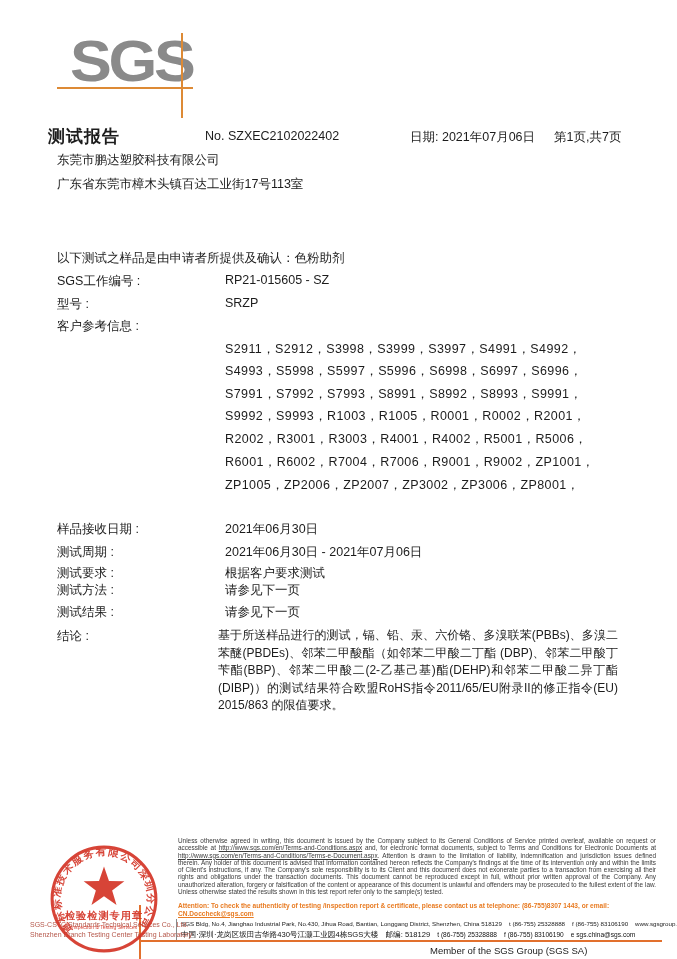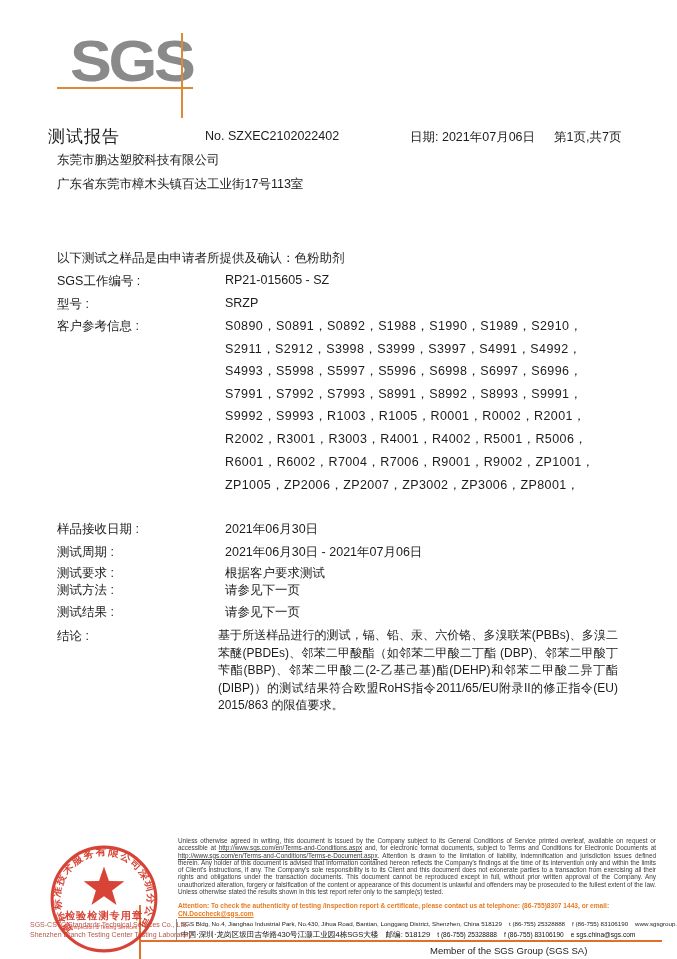--- a/index.html
+++ b/index.html
@@ -6,21 +6,21 @@
   html,body { background:#ffffff; }
   body { font-family:"Liberation Sans", sans-serif; }
   .page { position:relative; width:677px; height:959px; background:#ffffff; overflow:hidden; color:#1c1c1c;padding-left:32px; }
 
   
   .logo { position:absolute; left:70px; top:28px; font-size:56px; font-weight:900;
           color:#8a8a8a; letter-spacing:-3px; transform:scale(1.12,1.02); transform-origin:left top; }
   .logo-hline { position:absolute; left:57px; top:87px; width:136px; height:2px; background:#dd8a35; }
   .logo-vline { position:absolute; left:181px; top:33px; width:2px; height:85px; background:#dd8a35; }
 
-  .doc-title { position:absolute; left:48px; top:125px; font-size:17px; font-weight:normal; letter-spacing:1px; }
+  .doc-title { position:absolute; left:48px; top:125px; font-size:17px; font-weight:bold; letter-spacing:1px; }
   .doc-no   { position:absolute; left:205px; top:129px; font-size:12.5px;text-align:center; }
   .doc-date { position:absolute; left:410px; top:129px; font-size:12.5px; }
   .doc-page { position:absolute; left:554px; top:129px; font-size:12.5px; }
 
   
   .bodytext { position:absolute; left:57px; font-size:12.5px; }
   .lbl { position:absolute; left:57px; font-size:12.5px; white-space:nowrap; }
   .val { position:absolute; left:225px; font-size:12.5px; white-space:nowrap; }
   .code { letter-spacing:.4px; }
   .para { position:absolute; left:218px; width:400px; font-size:12px; line-height:17.6px;
@@ -68,21 +68,20 @@
 
   <div class="bodytext" style="top:250px">以下测试之样品是由申请者所提供及确认：色粉助剂</div>
 
   <div class="lbl" style="top:273px">SGS工作编号 :</div>
   <div class="val" style="top:273px">RP21-015605 - SZ</div>
 
   <div class="lbl" style="top:296px">型号 :</div>
   <div class="val" style="top:296px">SRZP</div>
 
   <div class="lbl" style="top:318px">客户参考信息 :</div>
-  <div class="val code" style="top:318px">S0890，S0891，S0892，S1988，S1990，S1989，S2910，</div>
   <div class="val code" style="top:341px">S2911，S2912，S3998，S3999，S3997，S4991，S4992，</div>
   <div class="val code" style="top:363px">S4993，S5998，S5997，S5996，S6998，S6997，S6996，</div>
   <div class="val code" style="top:386px">S7991，S7992，S7993，S8991，S8992，S8993，S9991，</div>
   <div class="val code" style="top:408px">S9992，S9993，R1003，R1005，R0001，R0002，R2001，</div>
   <div class="val code" style="top:431px">R2002，R3001，R3003，R4001，R4002，R5001，R5006，</div>
   <div class="val code" style="top:454px">R6001，R6002，R7004，R7006，R9001，R9002，ZP1001，</div>
   <div class="val code" style="top:477px">ZP1005，ZP2006，ZP2007，ZP3002，ZP3006，ZP8001，</div>
 
   <div class="lbl" style="top:521px">样品接收日期 :</div>
   <div class="val" style="top:521px">2021年06月30日</div>

